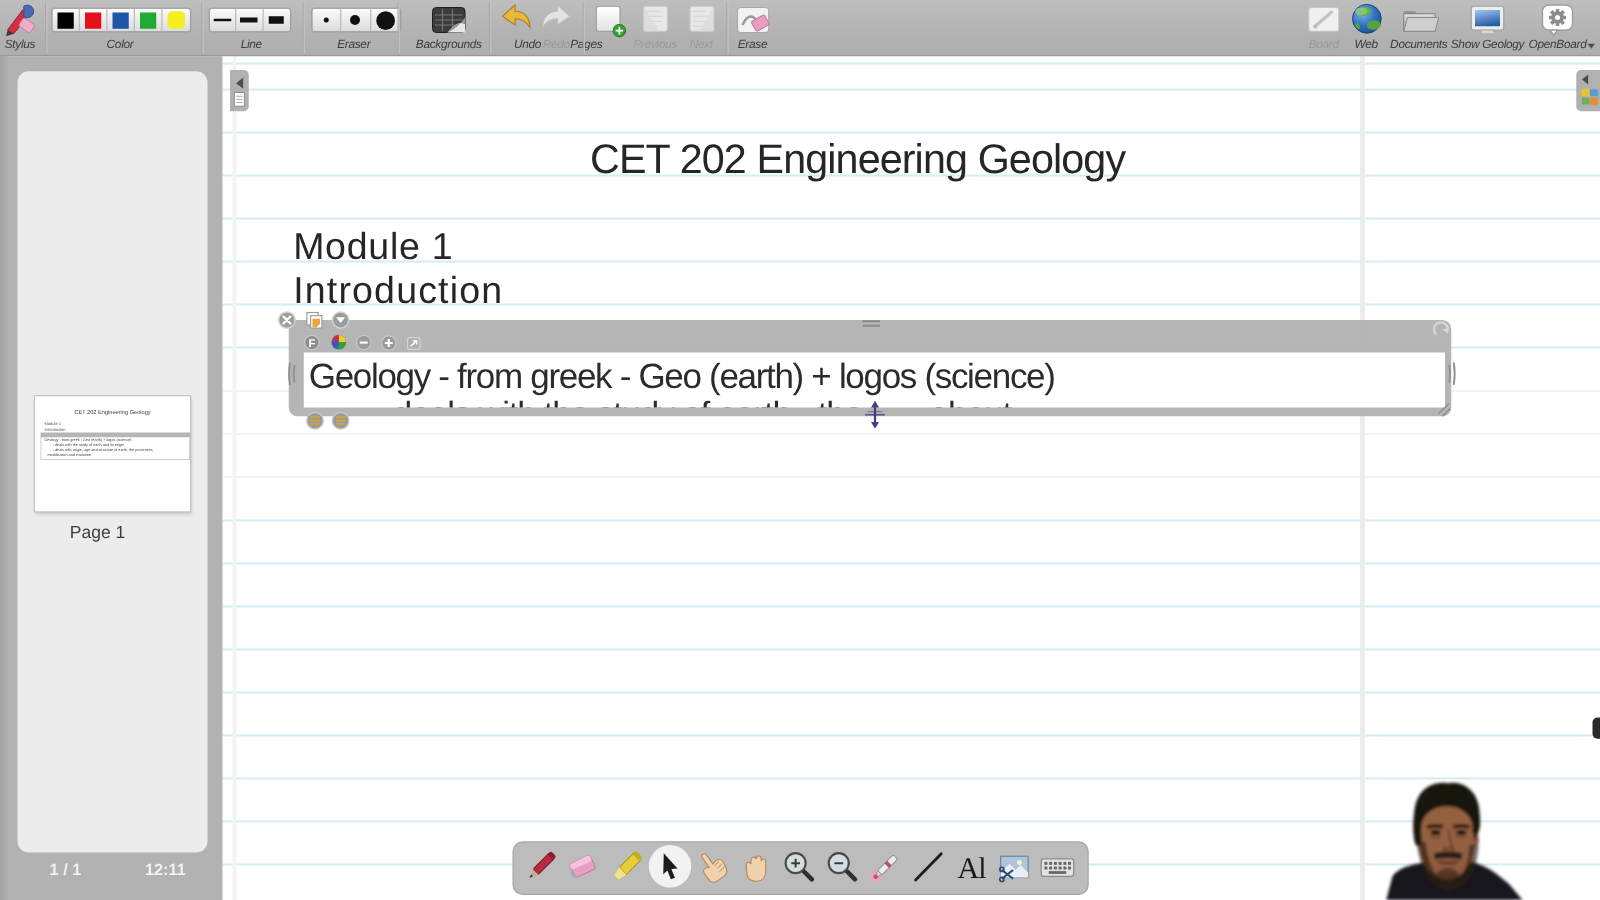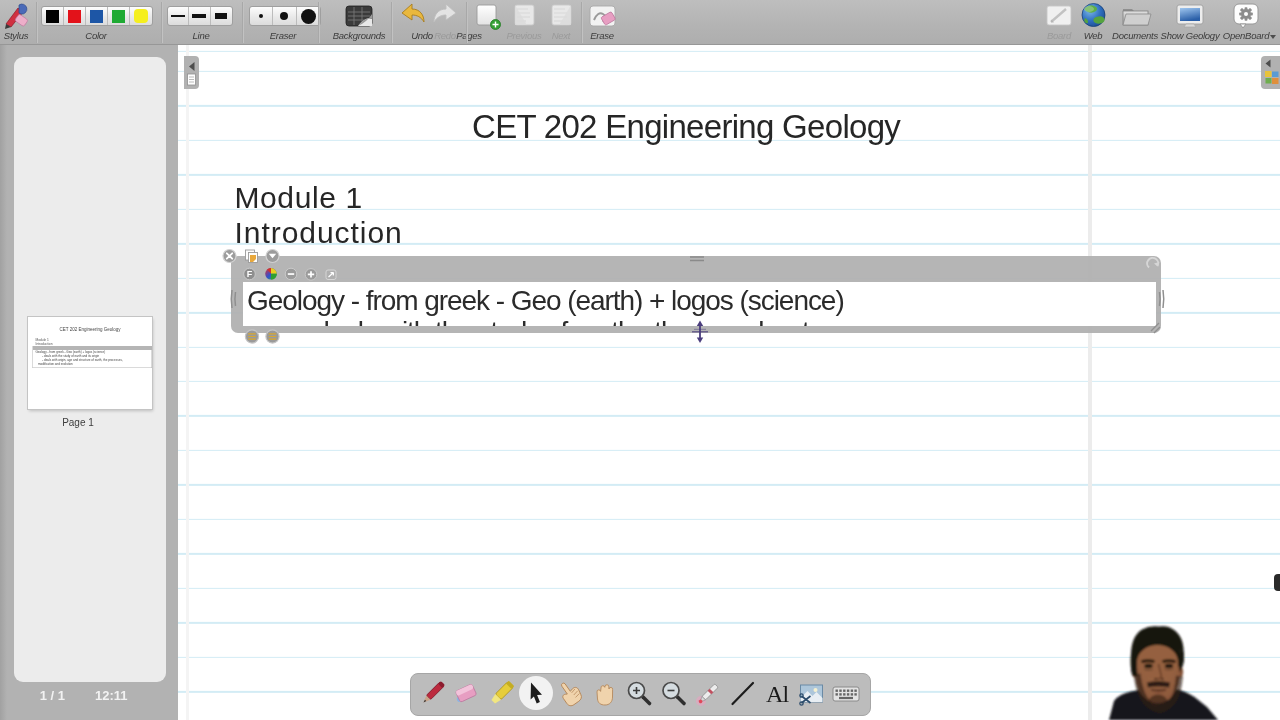--- a/index.html
+++ b/index.html
@@ -14,21 +14,21 @@
   .group { top:6px; height:20px; border:1px solid #9f9f9f; border-radius:3px;
     background:linear-gradient(#fdfdfd,#e9e9e9 55%,#dcdcdc); display:flex; }
   .cell { border-right:1px solid #bcbcbc; display:flex; align-items:center; justify-content:center; }
   .cell:last-child { border-right:none; }
   #sidebar { left:0; top:45px; width:178px; height:675px; background:#b2b2b2; z-index:20; }
   #sidebar .edge { left:0; top:0; width:7px; height:675px; background:linear-gradient(90deg,#a1a1a1,#b2b2b2); }
   #panel { left:14px; top:12px; width:152px; height:625px; background:#ececec; border-radius:9px; }
   #thumbpage { left:14px; top:260px; width:124px; height:92px; background:#fff; overflow:hidden;
     box-shadow:0 0 0 1px #c4c4c4, 1px 2px 3px rgba(0,0,0,0.2); }
   #thumbscale { position:absolute; left:0; top:0; width:248px; height:184px; transform:scale(0.5); transform-origin:0 0; color:#555; }
-  #pagelbl { left:0; top:359.5px; width:128px; text-align:center; font-size:10px; color:#3d3d3d; }
+  #pagelbl { left:0; top:359.5px; width:128px; text-align:center; font-size:14px; color:#3d3d3d; }
   .foot { top:644px; font-size:13px; font-weight:bold; color:#f2f2f2; line-height:1; }
   #canvas { left:178px; top:45px; width:1102px; height:675px; background:#fff; overflow:hidden; z-index:1; }
   #rules { left:0; top:0; width:1102px; height:675px;
     background-image:repeating-linear-gradient(to bottom, #d3ecf5 0px, #d3ecf5 1.4px, transparent 1.4px, transparent 34.45px);
     background-position:0 25.9px; }
   #pageline { left:910px; top:0; width:4px; height:675px; background:#ececec; }
   #pageline2 { left:8px; top:0; width:3px; height:675px; background:#f4f4f4; }
   .tab { background:#b1b1b1; z-index:5; }
   .htxt { font-weight:normal; color:#262626; white-space:nowrap; line-height:1; z-index:2; }
   #frame { left:231px; top:256px; width:930px; height:77px; background:rgba(175,175,175,0.93); border-radius:7px; z-index:10; }
@@ -210,21 +210,21 @@
         <div style="position:absolute; left:9px; top:58px; width:239px; height:8px; background:#b5b5b5;"></div>
         <div style="position:absolute; left:9px; top:66px; width:239px; height:36px; background:#fff; border:1px solid #b5b5b5; border-top:none; font-size:6px; color:#444; line-height:8px; padding-left:5px; white-space:pre;">Geology - from greek - Geo (earth) + logos (science)
         - deals with the study of earth and its origin
         - deals with origin, age and structure of earth, the processes,
    modification and evolution</div>
       </div>
     </div>
     <div class="abs" id="pagelbl">Page 1</div>
   </div>
   <div class="abs foot" style="left:39.7px;">1 / 1</div>
-  <div class="abs foot" style="left:95px;">12:11</div>
+  <div class="abs foot" style="left:116px;">12:11</div>
 </div>
 
 <div class="abs" id="topbar">
   <div class="abs tlabel" style="left:-2px; width:36px;">Stylus</div>
   <div class="abs tlabel" style="left:66px; width:60px;">Color</div>
   <div class="abs tlabel" style="left:171px; width:60px;">Line</div>
   <div class="abs tlabel" style="left:253px; width:60px;">Eraser</div>
   <div class="abs tlabel" style="left:323px; width:72px;">Backgrounds</div>
   <div class="abs tlabel" style="left:381px; width:60px;margin-left:11px;">Undo</div>
   <div class="abs tlabel dis" style="left:415px; width:60px;">Redo</div>

